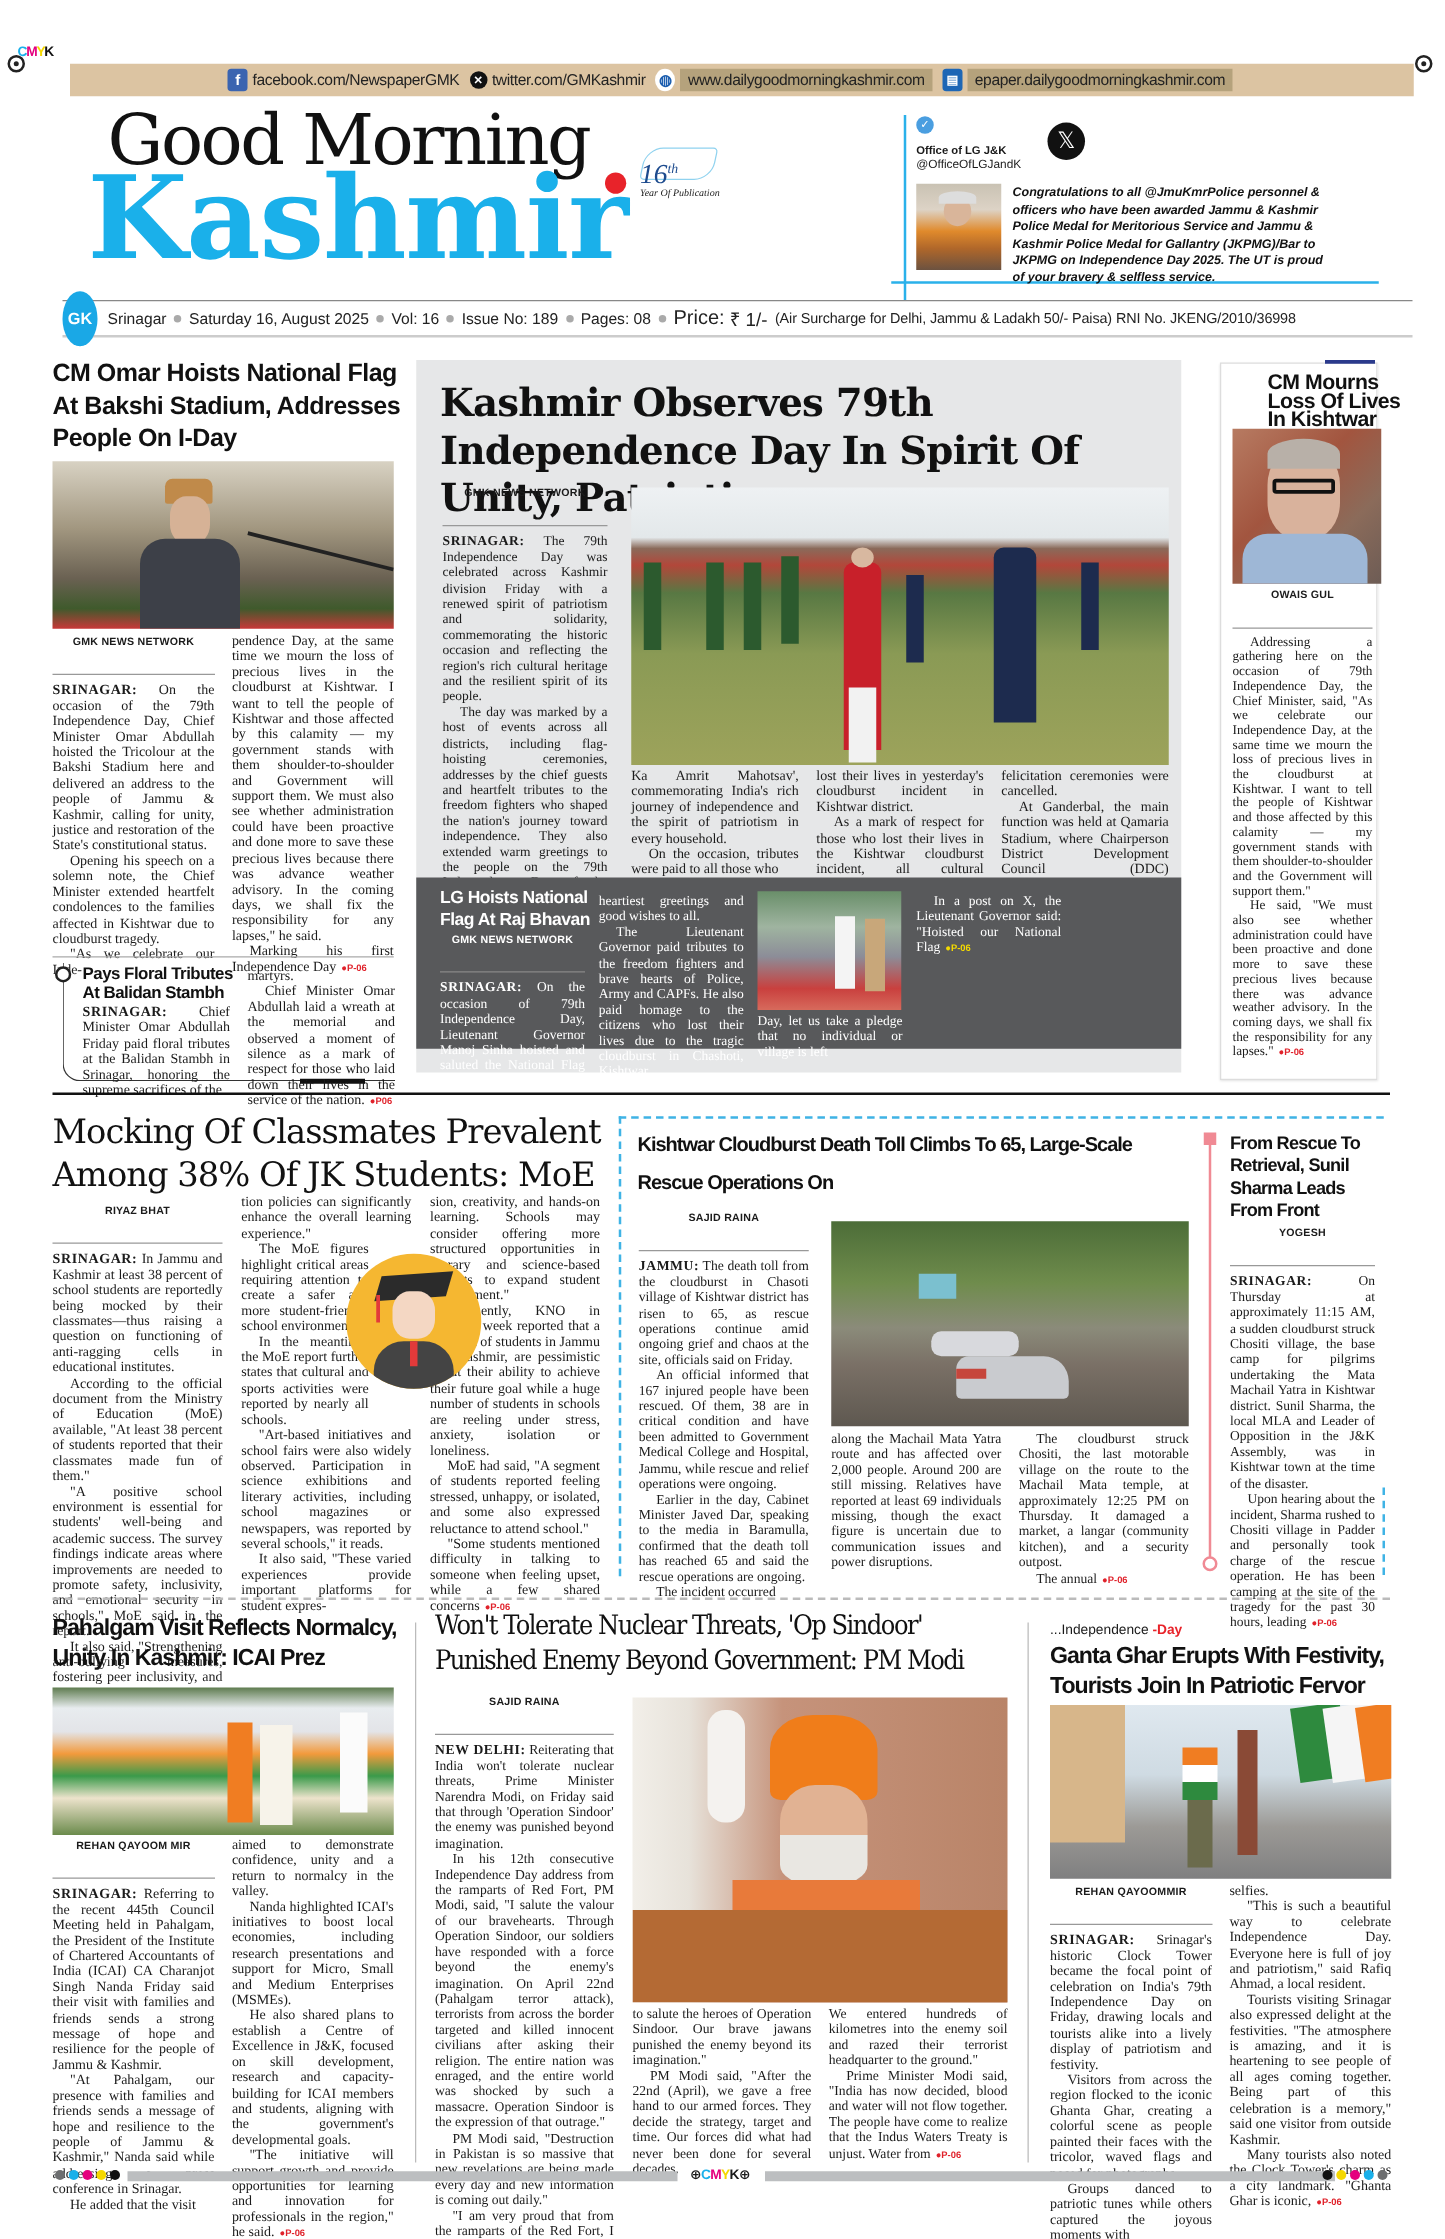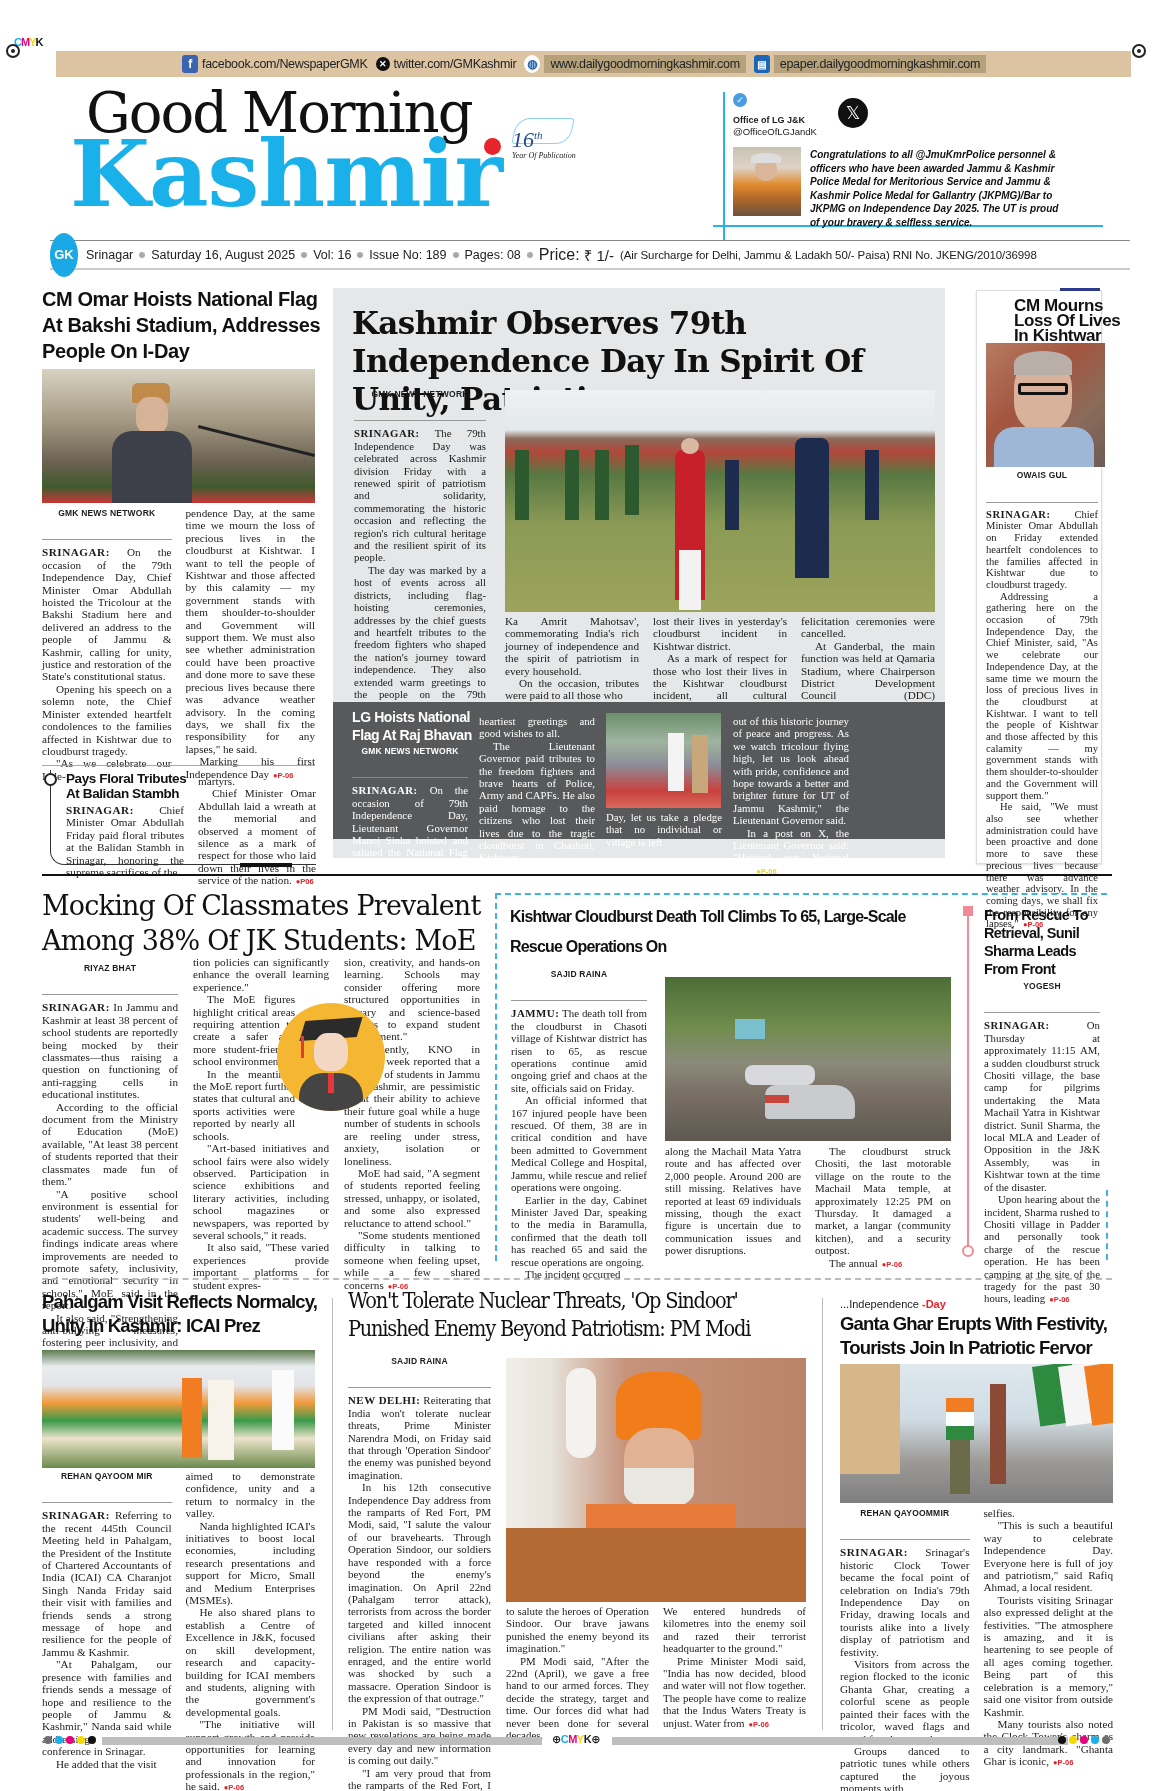--- a/index.html
+++ b/index.html
@@ -191,37 +191,35 @@
       <p>"On this Independence</p>
   </div>
   <div class="photo" style="left:254px;top:-32px;width:115px;height:95px;background:linear-gradient(180deg,#6a8f6a 0%,#9fb4a0 30%,#8c8d98 55%,#c9403e 82%,#d76a5c 100%)">
     <div style="position:absolute;left:62px;top:20px;width:16px;height:58px;background:#f4f4f4"></div>
     <div style="position:absolute;left:86px;top:22px;width:16px;height:58px;background:#c8a77a"></div>
   </div>
   <div class="body-text" style="position:absolute;left:254px;top:66px;width:116px;color:#fff;font-size:10.8px">
       <p class="first">Day, let us take a pledge that no individual or village is left</p>
     </div>
   <div class="body-text" style="position:absolute;left:381px;top:-30px;width:116px;color:#fff;font-size:10.8px">
-    <p class="first">out of this historic journey of peace and progress. As we watch tricolour flying high, let us look ahead with pride, confidence and hope towards a better and brighter future for UT of Jammu Kashmir," the Lieutenant Governor said.</p>
       <p><span>In a post on X, the Lieutenant Governor said: "Hoisted our National Flag</span><span class="jump" style="color:#f3d900">●P-06</span></p>
   </div>
 </div>
 
 <div class="abs" style="left:976px;top:290px;width:126px;height:574px;border:1px solid #ddd;box-shadow:0 1px 2px #ddd"></div>
 <div class="abs" style="left:1060px;top:288px;width:40px;height:3px;background:#2b3a8c"></div>
 <div class="abs hl-sans" style="left:1014px;top:298px;width:112px;font-size:17px;line-height:15px">CM Mourns Loss Of Lives In Kishtwar Cloudburst</div>
 <div class="photo" style="left:986px;top:343px;width:119px;height:124px;background:linear-gradient(135deg,#b77b62 0%,#a2553f 40%,#8b6b5a 70%,#6d5c55 100%)">
   <div style="position:absolute;left:28px;top:16px;width:58px;height:72px;border-radius:40%;background:#d9b29c"></div>
   <div style="position:absolute;left:28px;top:8px;width:58px;height:24px;border-radius:50% 50% 0 0;background:#b8b0a8"></div>
   <div style="position:absolute;left:32px;top:40px;width:50px;height:12px;border:3px solid #111;border-radius:3px"></div>
   <div style="position:absolute;left:8px;top:84px;width:100px;height:40px;border-radius:20px 20px 0 0;background:#9eb7d6"></div>
 </div>
 <div class="abs body-text" style="left:986px;top:470px;width:112px;font-size:10.6px;line-height:11.7px">
   <div class="byline">OWAIS GUL</div>
-  <p class="first"><span class="dateline">SRINAGAR:</span><span> Chief Minister Omar Abdullah on Friday extended heartfelt condolences to the families affected in Kishtwar due to cloudburst tragedy.</span></p>
   <p>Addressing a gathering here on the occasion of 79th Independence Day, the Chief Minister, said, "As we celebrate our Independence Day, at the same time we mourn the loss of precious lives in the cloudburst at Kishtwar. I want to tell the people of Kishtwar and those affected by this calamity — my government stands with them shoulder-to-shoulder and the Government will support them."</p>
   <p><span>He said, "We must also see whether administration could have been proactive and done more to save these precious lives because there was advance weather advisory. In the coming days, we shall fix the responsibility for any lapses."</span><span class="jump">●P-06</span></p>
 </div>
 
 <div class="rule" style="left:42px;top:874px;width:1070px;height:2px"></div>
 
 <div class="abs hl-serif" style="left:42px;top:888px;width:440px;font-size:27px;line-height:35px;font-weight:normal;letter-spacing:-.8px">Mocking Of Classmates Prevalent Among 38% Of JK Students: MoE</div>
 <div class="abs" style="left:42px;top:962px;width:438px;height:300px">
   <div class="body-text" style="position:absolute;left:0;top:0;width:136px">
     <div class="byline">RIYAZ BHAT</div>
@@ -303,21 +301,21 @@
   </div>
   <div class="body-text" style="flex:1">
     <p class="first">aimed to demonstrate confidence, unity and a return to normalcy in the valley.</p>
     <p>Nanda highlighted ICAI's initiatives to boost local economies, including research presentations and support for Micro, Small and Medium Enterprises (MSMEs).</p>
     <p>He also shared plans to establish a Centre of Excellence in J&amp;K, focused on skill development, research and capacity-building for ICAI members and students, aligning with the government's developmental goals.</p>
     <p><span>"The initiative will support growth and provide opportunities for learning and innovation for professionals in the region," he said.</span><span class="jump">●P-06</span></p>
   </div>
 </div>
 <div class="rule" style="left:332px;top:1298px;width:1px;height:432px;background:#bbb"></div>
 
-<div class="abs hl-cond" style="left:348px;top:1287px;width:460px;font-size:21.5px;line-height:28px;font-family:'DejaVu Serif',serif;font-weight:normal;letter-spacing:-1.2px">Won't Tolerate Nuclear Threats, 'Op Sindoor' Punished Enemy Beyond Patriotism: PM Modi</div>
+<div class="abs hl-cond" style="left:348px;top:1287px;width:460px;font-size:21.5px;line-height:28px;font-family:'DejaVu Serif',serif;font-weight:normal;letter-spacing:-1.2px">Won't Tolerate Nuclear Threats, 'Op Sindoor' Punished Enemy Beyond Government: PM Modi</div>
 <div class="abs body-text" style="left:348px;top:1355px;width:143px;font-size:10.9px">
   <div class="byline">SAJID RAINA</div>
   <p class="first"><span class="dateline">NEW DELHI:</span><span> Reiterating that India won't tolerate nuclear threats, Prime Minister Narendra Modi, on Friday said that through 'Operation Sindoor' the enemy was punished beyond imagination.</span></p>
   <p>In his 12th consecutive Independence Day address from the ramparts of Red Fort, PM Modi, said, "I salute the valour of our bravehearts. Through Operation Sindoor, our soldiers have responded with a force beyond the enemy's imagination. On April 22nd (Pahalgam terror attack), terrorists from across the border targeted and killed innocent civilians after asking their religion. The entire nation was enraged, and the entire world was shocked by such a massacre. Operation Sindoor is the expression of that outrage."</p>
   <p>PM Modi said, "Destruction in Pakistan is so massive that new revelations are being made every day and new information is coming out daily."</p>
   <p>"I am very proud that from the ramparts of the Red Fort, I am getting the opportunity</p>
 </div>
 <div class="photo" style="left:506px;top:1358px;width:300px;height:244px;background:linear-gradient(90deg,#f2efe9 0%,#e7e2da 15%,#c6937b 40%,#b98468 100%)">
   <div style="position:absolute;left:110px;top:14px;width:86px;height:68px;background:#f07d1a;border-radius:40% 40% 10% 10%"></div>
   <div style="position:absolute;left:118px;top:70px;width:70px;height:72px;background:#e1b293;border-radius:40%"></div>

